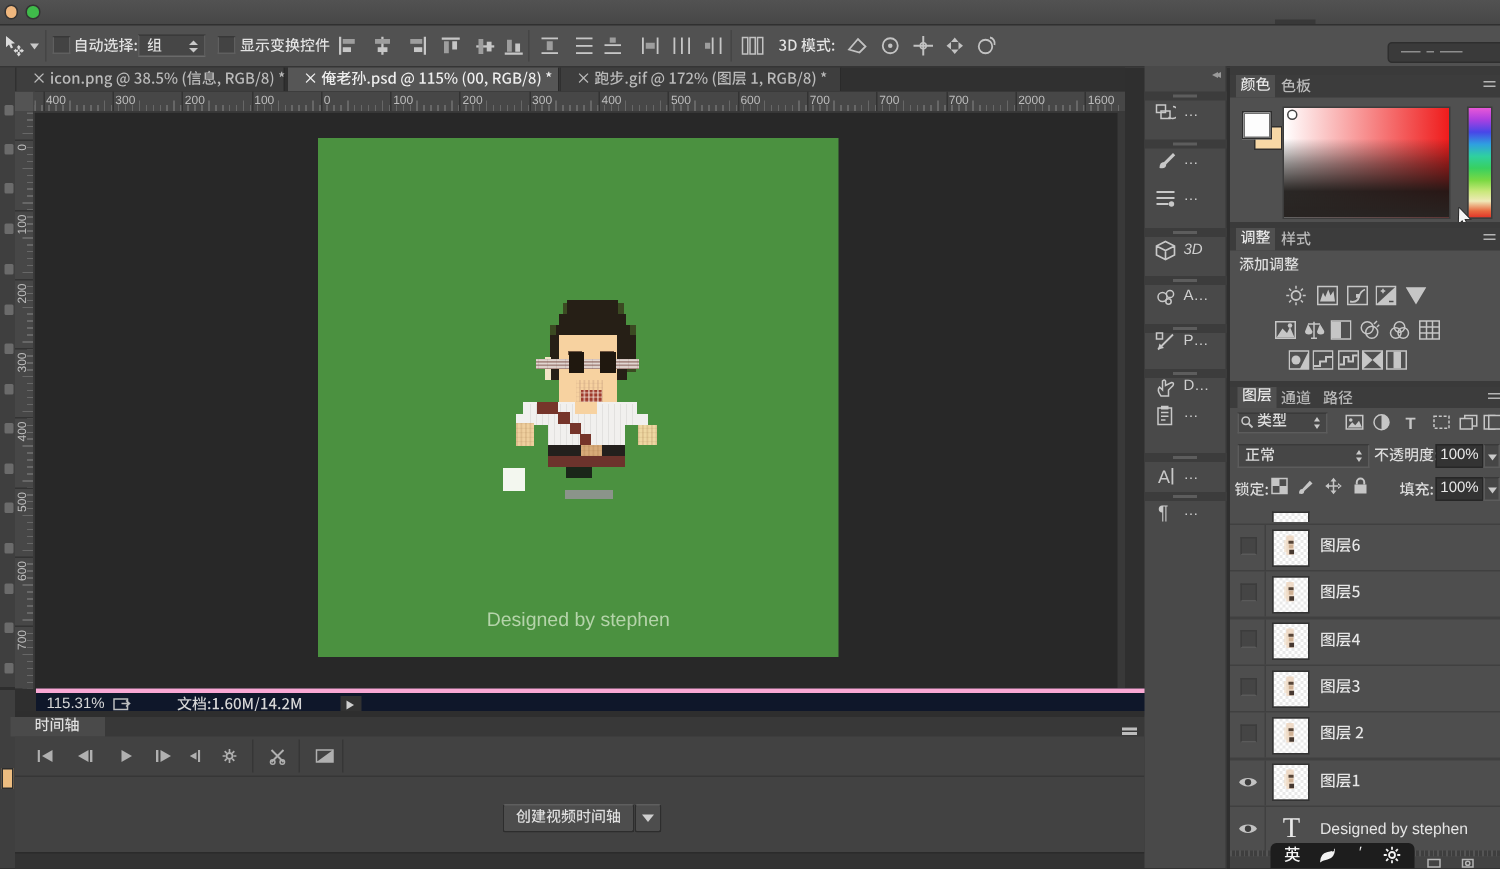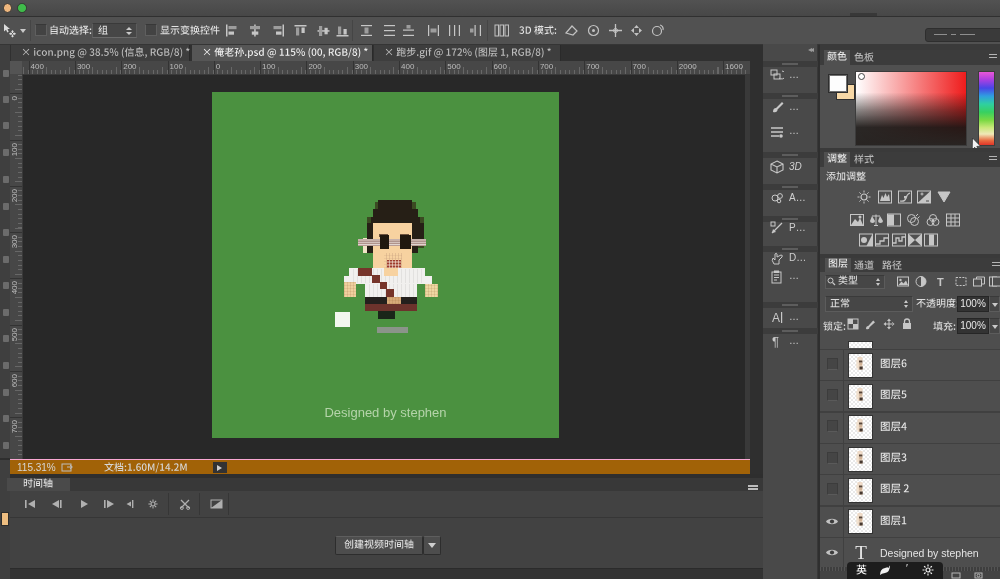--- a/index.html
+++ b/index.html
@@ -319,21 +319,21 @@
         <rect x="165.6" y="219.4" width="16.9" height="7.4" fill="#1a2619"></rect>
         <rect x="164.9" y="234.8" width="31.5" height="5.9" fill="#8b948a"></rect>
         <rect x="123.0" y="220.0" width="15.0" height="15.0" fill="#f3f7ef"></rect>
       </svg>
     <div class="abs" style="left:0;top:313px;width:347px;text-align:center;font-size:13px;color:#b5d4aa;">Designed by stephen</div>
   </div>
 
   <div class="abs" style="left:735px;top:13px;width:5px;height:385px;background:#393939;"></div>
 </div>
 
-<div id="status" class="abs" style="left:10px;top:459px;width:740px;height:15px;background:#a16207;border-top:1px solid #f9a8d4;">
+<div id="status" class="abs" style="left:24px;top:459px;width:740px;height:15px;background:#0f172a;border-top:3px solid #f9a8d4;">
   <div class="abs" style="left:7px;top:2px;font-size:10px;color:#d6d6d6;">115.31%</div>
   <svg class="abs" style="left:51px;top:2px;" width="14" height="11" viewBox="0 0 14 11">
     <rect x="1" y="2" width="9" height="7" fill="none" stroke="#bdbdbd"></rect>
     <path d="M6 5 h5 m-2 -2 l2.4 2 -2.4 2" stroke="#bdbdbd" fill="none"></path>
   </svg>
   <svg class="abs" style="left:94px;top:2px;" width="84" height="12" viewBox="0 0 84 12">
       <g>
         <path d="M7.1 -6.3 8.1 -6.0Q7.5 -4.2 6.5 -2.9Q5.5 -1.5 4.1 -0.6Q2.7 0.2 0.9 0.8Q0.8 0.7 0.7 0.5Q0.6 0.4 0.5 0.2Q0.4 0.0 0.3 -0.1Q2.1 -0.6 3.4 -1.4Q4.7 -2.2 5.7 -3.4Q6.6 -4.6 7.1 -6.3ZM2.9 -6.2Q3.4 -4.7 4.3 -3.5Q5.3 -2.3 6.6 -1.4Q8.0 -0.5 9.7 -0.1Q9.6 -0.0 9.5 0.1Q9.4 0.3 9.3 0.5Q9.2 0.6 9.1 0.8Q7.3 0.3 5.9 -0.7Q4.5 -1.6 3.6 -2.9Q2.6 -4.3 2.0 -6.0ZM0.5 -6.7H9.6V-5.8H0.5ZM4.2 -8.2 5.2 -8.5Q5.4 -8.2 5.6 -7.7Q5.8 -7.3 5.9 -7.0L4.9 -6.7Q4.8 -7.0 4.6 -7.4Q4.4 -7.9 4.2 -8.2Z M10.4 -6.3H13.9V-5.5H10.4ZM11.8 -8.4H12.7V0.8H11.8ZM11.8 -5.8 12.3 -5.6Q12.2 -5.0 12.0 -4.3Q11.9 -3.7 11.7 -3.0Q11.4 -2.4 11.2 -1.9Q11.0 -1.4 10.7 -1.0Q10.6 -1.2 10.5 -1.4Q10.3 -1.7 10.2 -1.8Q10.5 -2.2 10.7 -2.6Q10.9 -3.1 11.1 -3.6Q11.3 -4.1 11.5 -4.7Q11.7 -5.2 11.8 -5.8ZM12.7 -5.1Q12.8 -5.0 13.0 -4.8Q13.2 -4.5 13.4 -4.2Q13.6 -3.9 13.8 -3.7Q13.9 -3.4 14.0 -3.3L13.5 -2.6Q13.4 -2.8 13.2 -3.1Q13.1 -3.4 12.9 -3.7Q12.7 -4.0 12.5 -4.3Q12.3 -4.6 12.2 -4.7ZM16.1 -8.4H17.0V-4.4H16.1ZM18.4 -7.8 19.4 -7.5Q19.2 -7.1 19.0 -6.7Q18.8 -6.3 18.6 -5.9Q18.4 -5.5 18.2 -5.2L17.5 -5.4Q17.7 -5.7 17.8 -6.1Q18.0 -6.5 18.2 -7.0Q18.3 -7.4 18.4 -7.8ZM13.9 -7.5 14.7 -7.8Q14.9 -7.4 15.0 -7.0Q15.2 -6.6 15.3 -6.2Q15.5 -5.8 15.6 -5.5L14.8 -5.2Q14.7 -5.5 14.6 -5.9Q14.4 -6.3 14.2 -6.7Q14.1 -7.2 13.9 -7.5ZM13.9 -4.7H19.2V0.7H18.3V-3.8H13.9ZM14.1 -2.7H18.6V-1.9H14.1ZM13.7 -0.7H18.6V0.2H13.7Z M21.5 -3.8Q21.2 -3.8 20.9 -4.0Q20.7 -4.2 20.7 -4.6Q20.7 -5.0 20.9 -5.2Q21.2 -5.4 21.5 -5.4Q21.8 -5.4 22.0 -5.2Q22.3 -5.0 22.3 -4.6Q22.3 -4.2 22.0 -4.0Q21.8 -3.8 21.5 -3.8ZM21.5 0.1Q21.2 0.1 20.9 -0.1Q20.7 -0.3 20.7 -0.7Q20.7 -1.0 20.9 -1.3Q21.2 -1.5 21.5 -1.5Q21.8 -1.5 22.0 -1.3Q22.3 -1.0 22.3 -0.7Q22.3 -0.3 22.0 -0.1Q21.8 0.1 21.5 0.1Z M23.8 0.0V-1.0H25.4V-6.1H24.1V-6.8Q24.6 -6.9 25.0 -7.0Q25.4 -7.2 25.7 -7.4H26.6V-1.0H28.0V0.0Z M30.2 0.1Q29.9 0.1 29.6 -0.1Q29.4 -0.3 29.4 -0.7Q29.4 -1.0 29.6 -1.3Q29.9 -1.5 30.2 -1.5Q30.5 -1.5 30.7 -1.3Q30.9 -1.0 30.9 -0.7Q30.9 -0.3 30.7 -0.1Q30.5 0.1 30.2 0.1Z M34.7 0.1Q34.2 0.1 33.8 -0.1Q33.3 -0.3 32.9 -0.8Q32.6 -1.2 32.4 -1.9Q32.2 -2.6 32.2 -3.5Q32.2 -4.6 32.4 -5.4Q32.6 -6.1 33.0 -6.6Q33.4 -7.0 33.9 -7.3Q34.4 -7.5 35.0 -7.5Q35.6 -7.5 36.0 -7.3Q36.5 -7.0 36.8 -6.7L36.2 -6.0Q36.0 -6.2 35.7 -6.4Q35.4 -6.6 35.0 -6.6Q34.5 -6.6 34.1 -6.3Q33.7 -6.0 33.5 -5.3Q33.3 -4.7 33.3 -3.5Q33.3 -2.6 33.4 -2.0Q33.6 -1.4 34.0 -1.1Q34.3 -0.8 34.7 -0.8Q35.0 -0.8 35.3 -0.9Q35.6 -1.1 35.7 -1.5Q35.9 -1.8 35.9 -2.3Q35.9 -2.8 35.7 -3.1Q35.6 -3.4 35.3 -3.6Q35.0 -3.8 34.7 -3.8Q34.3 -3.8 34.0 -3.5Q33.6 -3.3 33.2 -2.8L33.2 -3.7Q33.4 -4.0 33.7 -4.2Q34.0 -4.4 34.3 -4.5Q34.6 -4.6 34.9 -4.6Q35.5 -4.6 35.9 -4.3Q36.4 -4.1 36.7 -3.6Q36.9 -3.1 36.9 -2.3Q36.9 -1.6 36.6 -1.0Q36.3 -0.5 35.8 -0.2Q35.3 0.1 34.7 0.1Z M40.2 0.1Q39.5 0.1 39.0 -0.3Q38.4 -0.7 38.1 -1.6Q37.8 -2.4 37.8 -3.7Q37.8 -5.0 38.1 -5.8Q38.4 -6.7 39.0 -7.1Q39.5 -7.5 40.2 -7.5Q40.9 -7.5 41.5 -7.1Q42.0 -6.7 42.3 -5.8Q42.6 -5.0 42.6 -3.7Q42.6 -2.4 42.3 -1.6Q42.0 -0.7 41.5 -0.3Q40.9 0.1 40.2 0.1ZM40.2 -0.8Q40.6 -0.8 40.9 -1.1Q41.2 -1.4 41.3 -2.0Q41.5 -2.6 41.5 -3.7Q41.5 -4.8 41.3 -5.4Q41.2 -6.0 40.9 -6.3Q40.6 -6.6 40.2 -6.6Q39.9 -6.6 39.6 -6.3Q39.3 -6.0 39.1 -5.4Q38.9 -4.8 38.9 -3.7Q38.9 -2.6 39.1 -2.0Q39.3 -1.4 39.6 -1.1Q39.9 -0.8 40.2 -0.8Z M44.0 0.0V-7.4H45.4L46.7 -3.6Q46.8 -3.3 47.0 -2.9Q47.1 -2.5 47.2 -2.2H47.2Q47.4 -2.5 47.5 -2.9Q47.6 -3.3 47.7 -3.6L49.1 -7.4H50.4V0.0H49.3V-3.6Q49.3 -4.0 49.3 -4.4Q49.4 -4.8 49.4 -5.2Q49.4 -5.6 49.5 -5.9H49.4L48.8 -4.2L47.6 -0.7H46.8L45.6 -4.2L45.0 -5.9H44.9Q45.0 -5.6 45.0 -5.2Q45.0 -4.8 45.1 -4.4Q45.1 -4.0 45.1 -3.6V0.0Z M51.5 1.8 54.3 -8.0H55.0L52.3 1.8Z M56.1 0.0V-1.0H57.7V-6.1H56.4V-6.8Q56.9 -6.9 57.3 -7.0Q57.7 -7.2 58.0 -7.4H58.9V-1.0H60.3V0.0Z M64.3 0.0V-4.8Q64.3 -5.1 64.4 -5.5Q64.4 -5.9 64.4 -6.2H64.4Q64.2 -6.0 64.1 -5.7Q63.9 -5.4 63.8 -5.1L62.3 -2.9H66.4V-2.0H61.2V-2.8L64.1 -7.4H65.4V0.0Z M68.1 0.1Q67.8 0.1 67.6 -0.1Q67.4 -0.3 67.4 -0.7Q67.4 -1.0 67.6 -1.3Q67.8 -1.5 68.1 -1.5Q68.5 -1.5 68.7 -1.3Q68.9 -1.0 68.9 -0.7Q68.9 -0.3 68.7 -0.1Q68.5 0.1 68.1 0.1Z M70.1 0.0V-0.7Q71.2 -1.6 71.9 -2.4Q72.6 -3.2 73.0 -3.9Q73.4 -4.6 73.4 -5.2Q73.4 -5.6 73.2 -5.9Q73.1 -6.2 72.8 -6.4Q72.5 -6.6 72.1 -6.6Q71.7 -6.6 71.3 -6.3Q71.0 -6.1 70.7 -5.8L70.0 -6.4Q70.5 -6.9 71.0 -7.2Q71.5 -7.5 72.3 -7.5Q72.9 -7.5 73.4 -7.2Q73.9 -7.0 74.2 -6.5Q74.5 -6.0 74.5 -5.3Q74.5 -4.6 74.1 -3.9Q73.8 -3.1 73.2 -2.4Q72.6 -1.7 71.8 -0.9Q72.1 -0.9 72.4 -1.0Q72.7 -1.0 73.0 -1.0H74.8V0.0Z M76.3 0.0V-7.4H77.7L79.0 -3.6Q79.1 -3.3 79.2 -2.9Q79.4 -2.5 79.5 -2.2H79.5Q79.7 -2.5 79.8 -2.9Q79.9 -3.3 80.0 -3.6L81.3 -7.4H82.7V0.0H81.6V-3.6Q81.6 -4.0 81.6 -4.4Q81.7 -4.8 81.7 -5.2Q81.7 -5.6 81.8 -5.9H81.7L81.1 -4.2L79.8 -0.7H79.1L77.8 -4.2L77.2 -5.9H77.2Q77.2 -5.6 77.3 -5.2Q77.3 -4.8 77.3 -4.4Q77.4 -4.0 77.4 -3.6V0.0Z" transform="translate(0,8.8)" fill="#d6d6d6"></path>
       </g>
     </svg>

